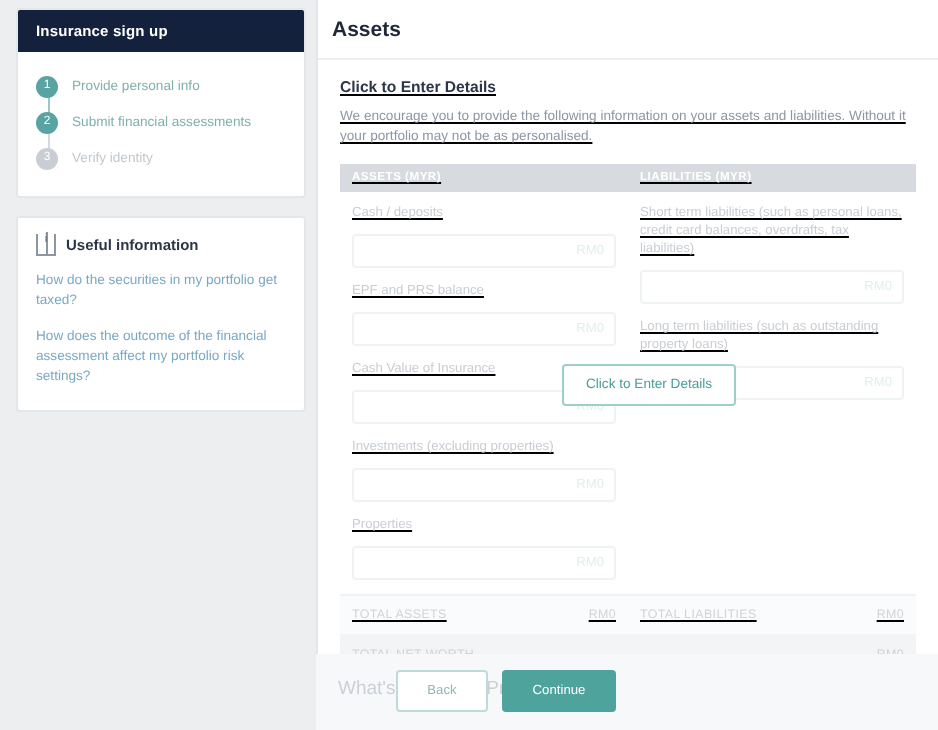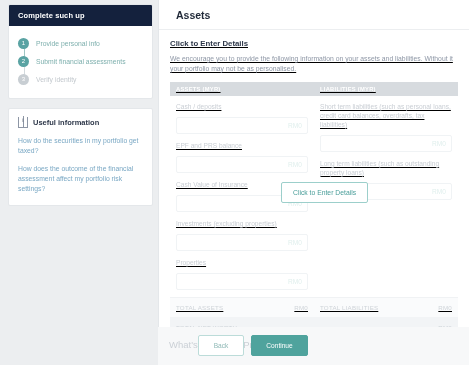--- a/index.html
+++ b/index.html
@@ -104,21 +104,21 @@
   
   .main {
     position: absolute;
     left: 158px; top: 0;
     width: 311px; height: 327px;
     background: #ffffff;
     border-left: 1px solid #e4e7ea;
   }
   .main-title {
     font-size: 10.5px; font-weight: bold; color: #1f2837;
-    padding: 9px 0 8px 17px;
+    padding: 9px 0 8px 7px;
     border-bottom: 1px solid #eceef0;
   }
   .main-body { padding: 9px 11px 0 11px; text-decoration: underline; }
   .sub-title {
     font-size: 7.8px; font-weight: bold; color: #2c3648;
     margin-bottom: 6px;
   }
   .intro {
     font-size: 6.8px; line-height: 10px; color: #8d96a5;
     margin-bottom: 8px;
@@ -229,21 +229,21 @@
   }
 </style>
 </head>
 <body>
 
 <div class="page">
 
   <div class="sidebar">
 
     <div class="signup-card">
-      <div class="signup-header">Complete such up</div>
+      <div class="signup-header">Insurance sign up</div>
 
       <div class="steps">
         <div class="connector conn-1"></div>
         <div class="connector conn-2"></div>
 
         <div class="step">
           <span class="step-dot">1</span>
           <span class="step-label">Provide personal info</span>
         </div>
 

